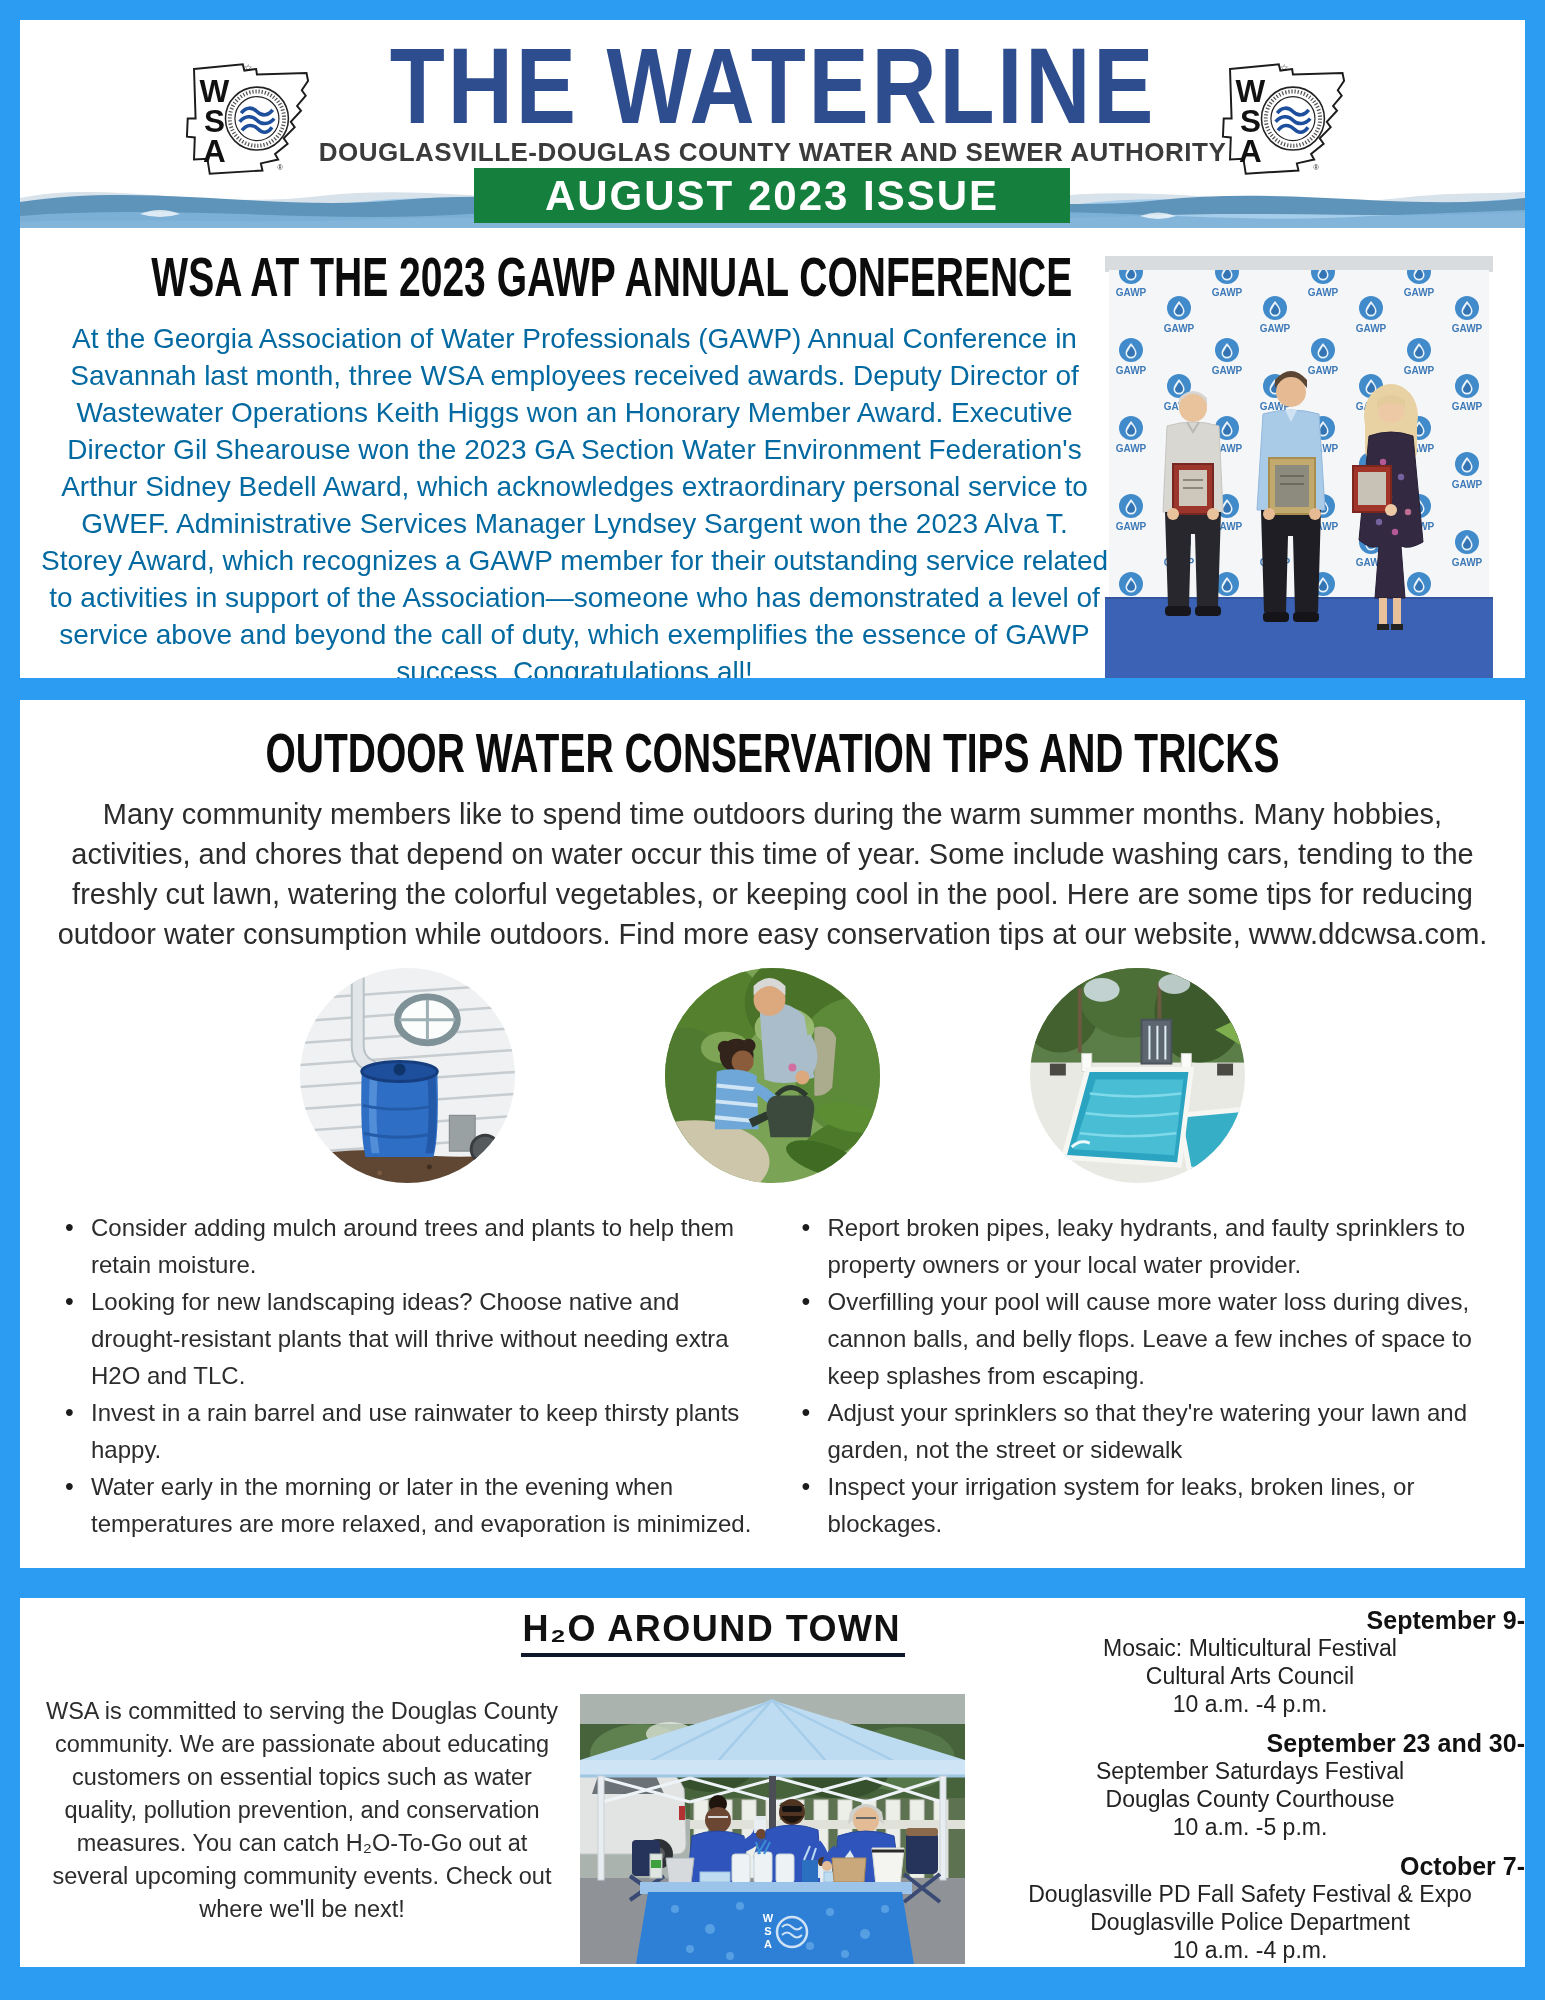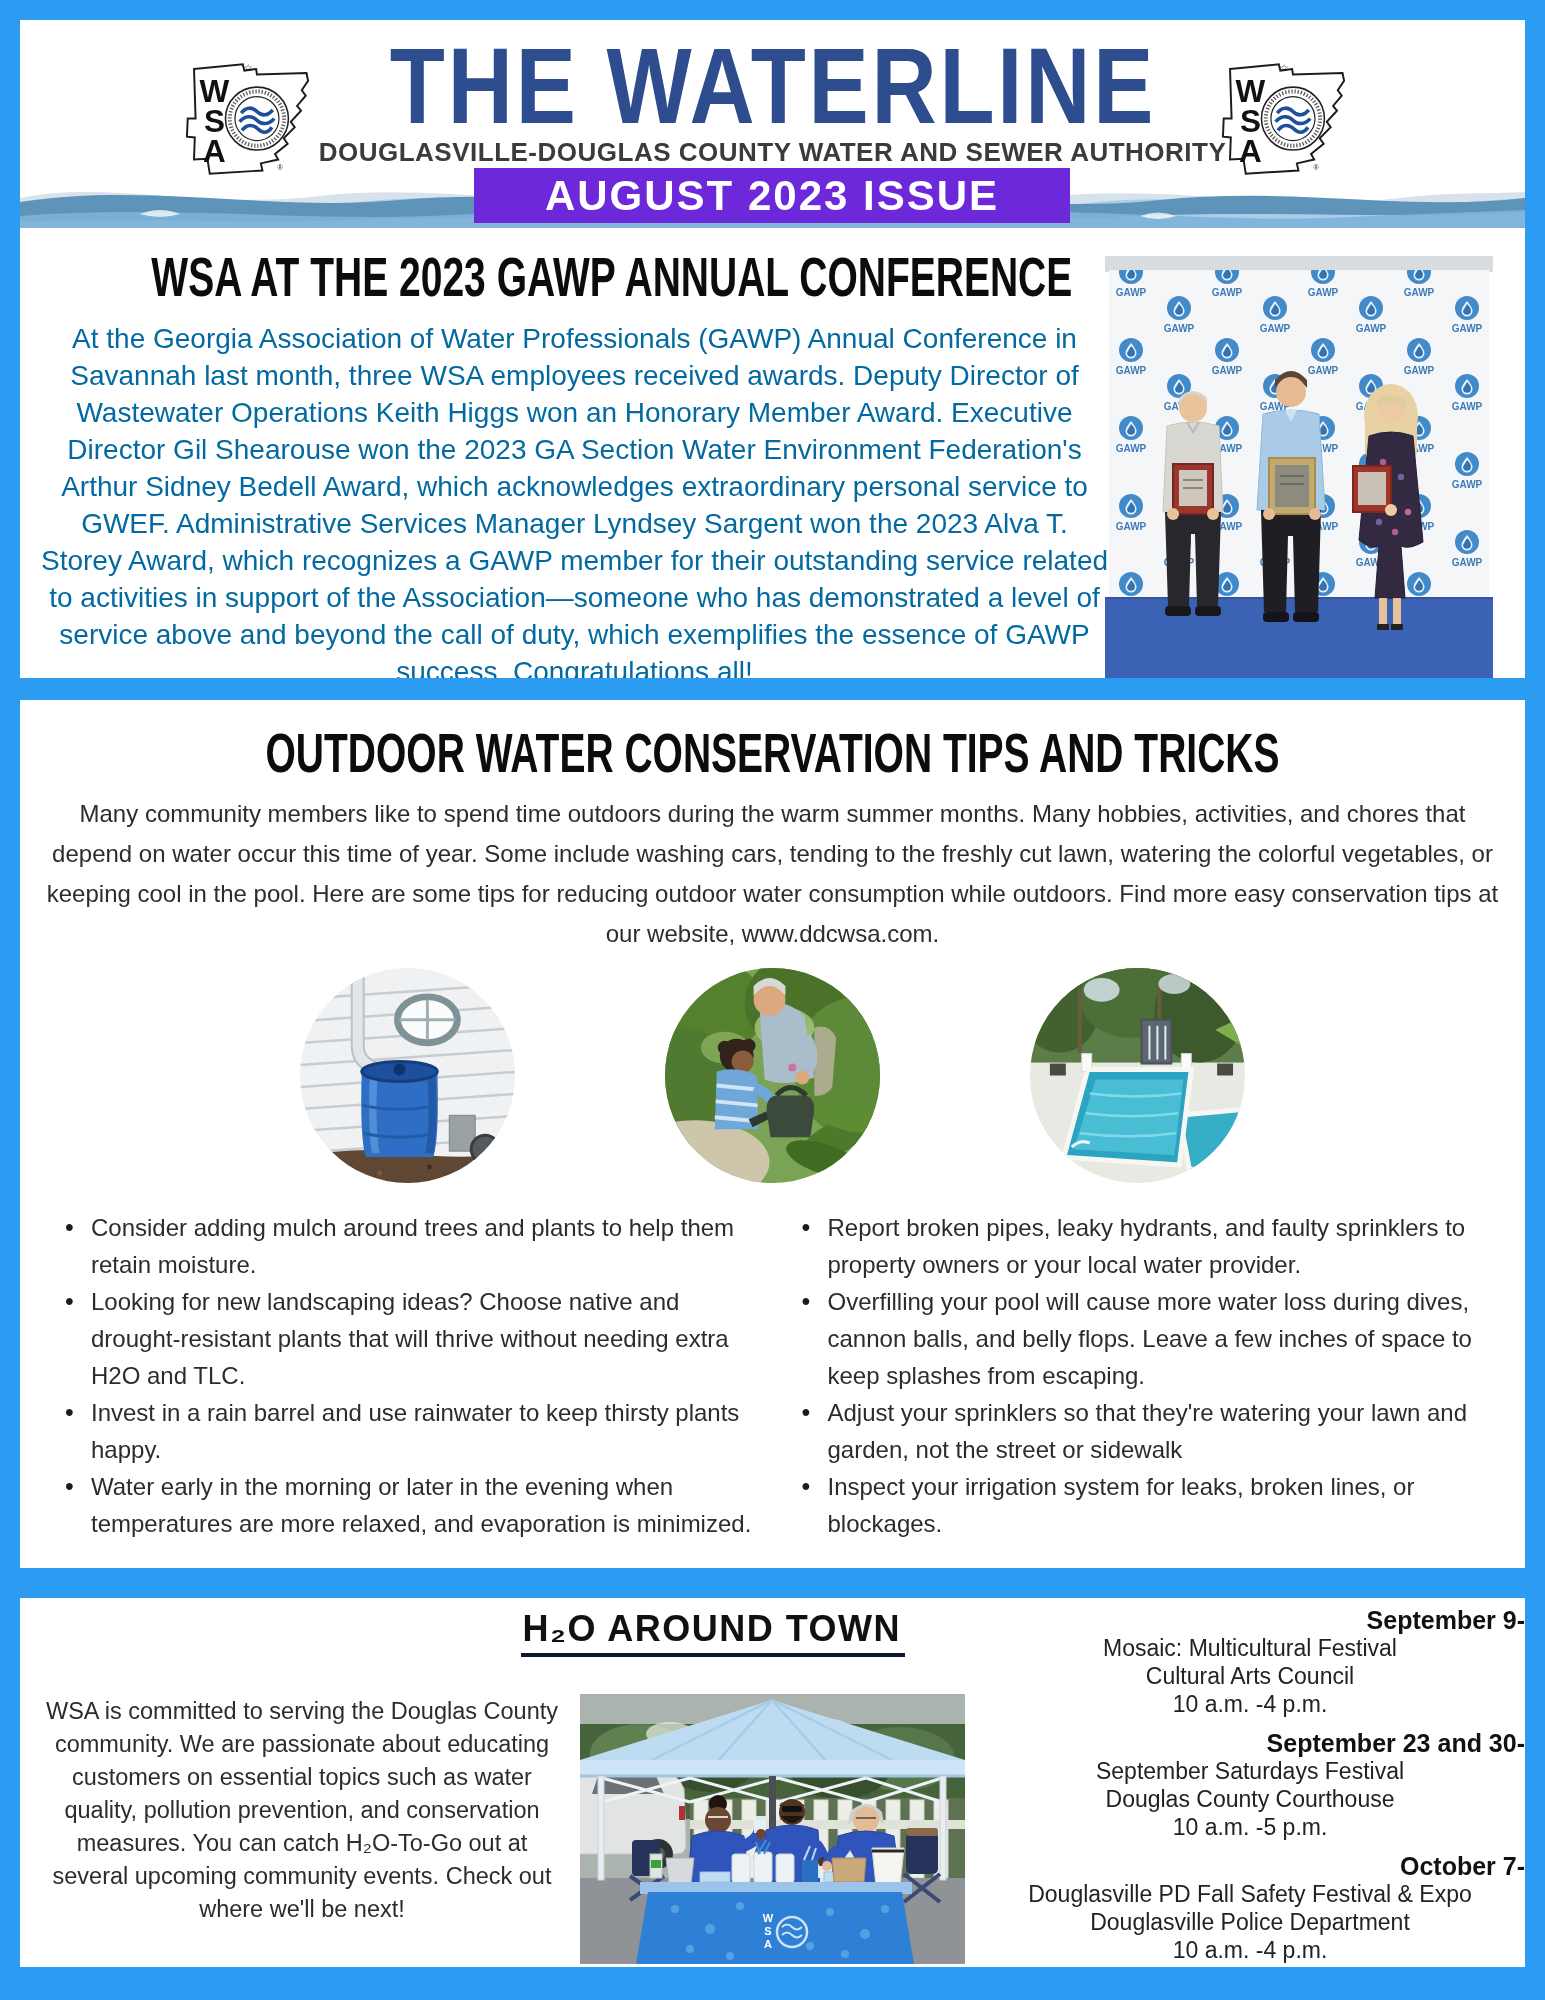--- a/index.html
+++ b/index.html
@@ -17,39 +17,39 @@
   .logo-right{left:1182px;}
   .title-wrap{position:absolute;left:0;right:0;top:18px;text-align:center;}
   .nl-title{display:inline-block;margin:0;font-size:97px;line-height:1;font-weight:bold;color:#2e4d8e;
             letter-spacing:3px;white-space:nowrap;transform:scale(0.93,1.1);transform-origin:center;}
   .nl-subtitle{position:absolute;left:0;right:0;top:117px;text-align:center;font-weight:bold;
                font-size:26px;color:#3b3b3b;letter-spacing:0.5px;}
 
   
   .waveband{position:absolute;left:0;top:148px;width:1505px;height:60px;}
   .waveband svg{position:absolute;left:0;top:0;width:100%;height:100%;}
-  .issue-banner{position:absolute;left:454px;top:0;width:596px;height:55px;background:#6d28d9;
+  .issue-banner{position:absolute;left:454px;top:0;width:596px;height:55px;background:#15803d;
                 color:#fff;font-weight:bold;font-size:42px;line-height:55px;text-align:center;
                 letter-spacing:2px;white-space:nowrap;}
 
   
   .cond{display:block;margin:0;font-weight:bold;color:#0c0c0c;font-size:50px;line-height:1.08;
         text-align:center;white-space:nowrap;transform:scale(0.78,1.1);transform-origin:center;}
 
   
   .sec1{position:absolute;left:0;top:224px;width:1505px;height:450px;}
   .sec1-text{position:absolute;left:12px;top:2px;width:1085px;}
   .sec1-heading{margin-top:4px;}
   .sec1-body{margin:16px auto 0;width:1072px;font-size:28px;line-height:37px;text-align:center;color:#0369a1;}
   .gawp-photo{position:absolute;left:1085px;top:12px;width:388px;height:423px;}
 
   
   .card-mid{padding:0;}
   .sec2-heading{margin-top:26px;}
-  .sec2-intro{margin:14px auto 0;width:1455px;font-size:24px;line-height:40px;text-align:center;color:#2c2c2c;}
+  .sec2-intro{margin:14px auto 0;width:1455px;font-size:29px;line-height:40px;text-align:center;color:#2c2c2c;}
   .circles{display:flex;justify-content:center;gap:150px;margin-top:14px;}
   .circle{width:215px;height:215px;border-radius:50%;overflow:hidden;flex:0 0 auto;}
   .circle svg{display:block;width:100%;height:100%;}
   .tips{display:flex;gap:38px;margin:26px 25px 0 45px;}
   .tips ul{list-style:none;margin:0;padding:0;flex:1;}
   .tips li{position:relative;padding-left:26px;font-size:24px;line-height:37px;color:#2c2c2c;}
   .tips li::before{content:"•";position:absolute;left:0;top:0;font-size:25px;color:#1c1c1c;}
 
   
   .card-bot{display:flex;}

